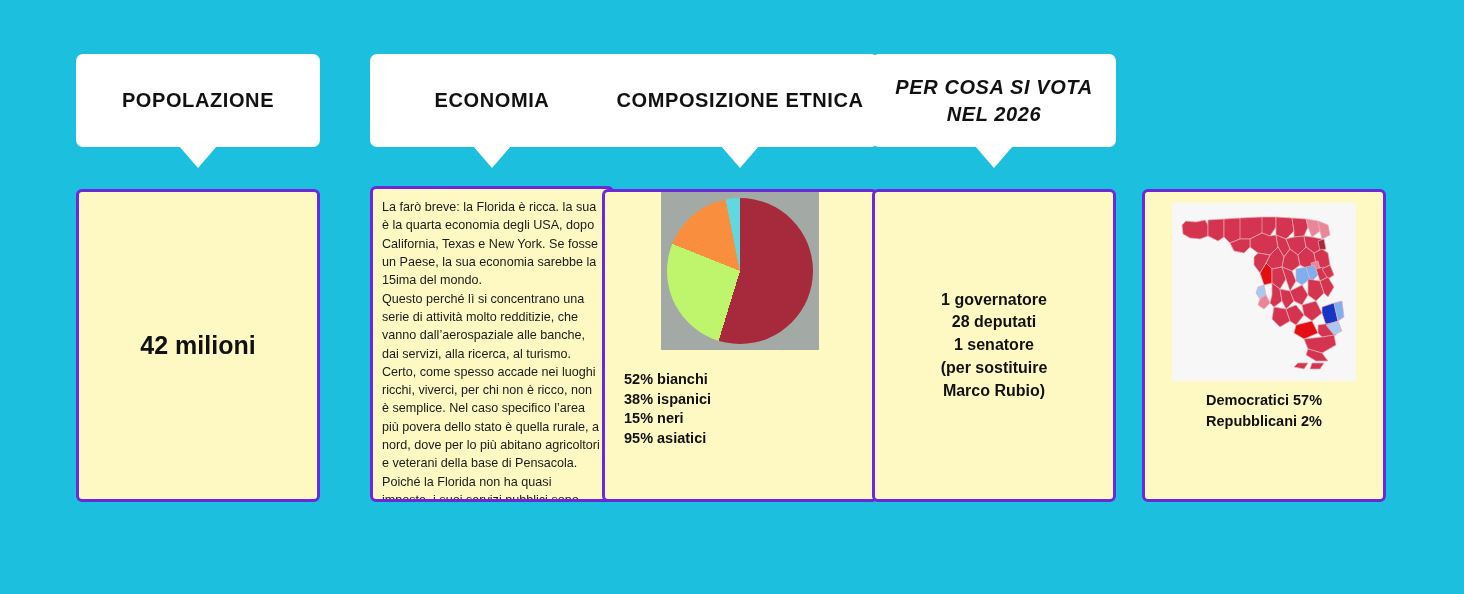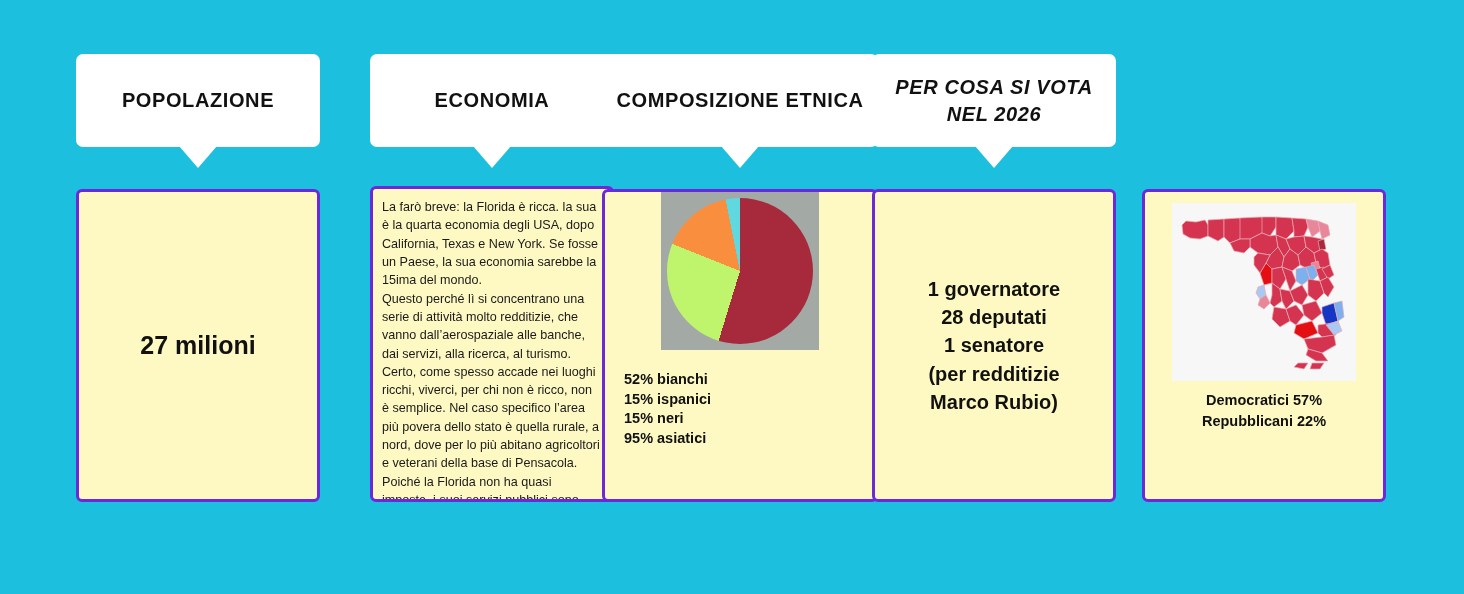--- a/index.html
+++ b/index.html
@@ -134,21 +134,21 @@
     line-height: 1.36;
   }
   .pie-legend div { white-space: nowrap; }
 
   
   .lines-center {
     justify-content: center;
     align-items: center;
   }
   .line-row {
-    font-size: 20px;
+    font-size: 16px;
     font-weight: bold;
     color: #111111;
     line-height: 1.42;
     text-align: center;
     white-space: nowrap;
   }
 
   
   .map-panel {
     align-items: center;
@@ -175,21 +175,21 @@
 
 <div class="board">
 
   <div class="column" style="left:76px; width:244px;">
     <div class="header-bubble" style="height:93px;">
       <div class="header-title">POPOLAZIONE</div>
       <div class="bubble-tail" style="bottom:-21px;"></div>
     </div>
     <div class="body-panel" style="top:189px; height:313px;">
       <div class="panel-inner stat-center">
-        <div class="stat-value">27 milioni</div>
+        <div class="stat-value">42 milioni</div>
       </div>
     </div>
   </div>
 
   <div class="column" style="left:328px; width:244px;margin-left:42px;">
     <div class="header-bubble" style="height:93px;">
       <div class="header-title">ECONOMIA</div>
       <div class="bubble-tail" style="bottom:-21px;"></div>
     </div>
     <div class="body-panel" style="top:186px; height:316px;">
@@ -206,39 +206,39 @@
       <div class="header-title">COMPOSIZIONE ETNICA</div>
       <div class="bubble-tail" style="bottom:-21px;"></div>
     </div>
     <div class="body-panel" style="top:189px; height:313px;">
       <div class="panel-inner pie-panel">
         <div class="pie-plot">
           <div class="pie-disc" id="pie-disc" style="background: conic-gradient(rgb(166, 42, 59) 0deg, rgb(166, 42, 59) 197.053deg, rgb(190, 245, 108) 197.053deg, rgb(190, 245, 108) 291.789deg, rgb(249, 142, 63) 291.789deg, rgb(249, 142, 63) 348.632deg, rgb(95, 216, 224) 348.632deg, rgb(95, 216, 224) 360deg);"></div>
         </div>
         <div class="pie-legend" id="pie-legend">
             <div>52% bianchi</div>
-            <div>15% ispanici</div>
+            <div>38% ispanici</div>
             <div>15% neri</div>
             <div>95% asiatici</div>
           </div>
       </div>
     </div>
   </div>
 
   <div class="column" style="left:872px; width:244px;">
     <div class="header-bubble" style="height:93px;font-style:italic;">
       <div class="header-title">PER COSA SI VOTA NEL 2026</div>
       <div class="bubble-tail" style="bottom:-21px;"></div>
     </div>
     <div class="body-panel" style="top:189px; height:313px;">
       <div class="panel-inner lines-center" id="voto-lines">
           <div class="line-row">1 governatore</div>
           <div class="line-row">28 deputati</div>
           <div class="line-row">1 senatore</div>
-          <div class="line-row">(per redditizie</div>
+          <div class="line-row">(per sostituire</div>
           <div class="line-row">Marco Rubio)</div>
         </div>
     </div>
   </div>
 
   <div class="column" style="left:1142px; width:244px;">
     <div class="body-panel" style="top:189px; height:313px;">
       <div class="panel-inner map-panel">
 
         <svg class="map-frame" viewBox="0 0 184 178">
@@ -302,19 +302,19 @@
             <path d="M132 136 L150 134 L162 132 L164 142 L150 150 L136 146 Z" fill="#d4344f"></path>
             <path d="M136 146 L150 150 L156 158 L144 158 L134 152 Z" fill="#d4344f"></path>
 
             <path d="M126 160 L136 160 L132 166 L122 164 Z" fill="#d4344f"></path>
             <path d="M140 160 L152 160 L148 166 L138 166 Z" fill="#d4344f"></path>
           </g>
         </svg>
 
         <div class="map-caption" id="map-caption">
             <div>Democratici 57%</div>
-            <div>Repubblicani 22%</div>
+            <div>Repubblicani 2%</div>
           </div>
       </div>
     </div>
   </div>
 
 </div>
 
 </body></html>

